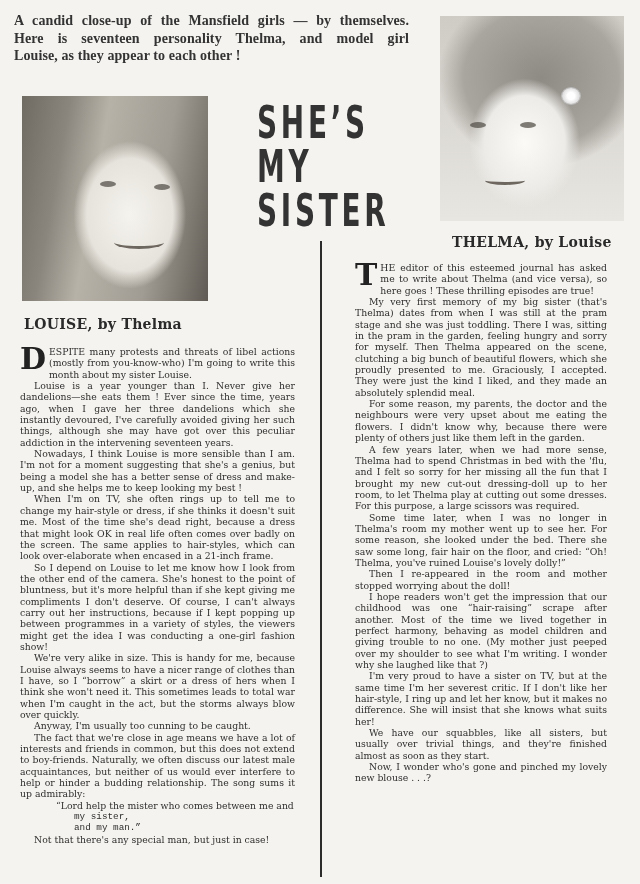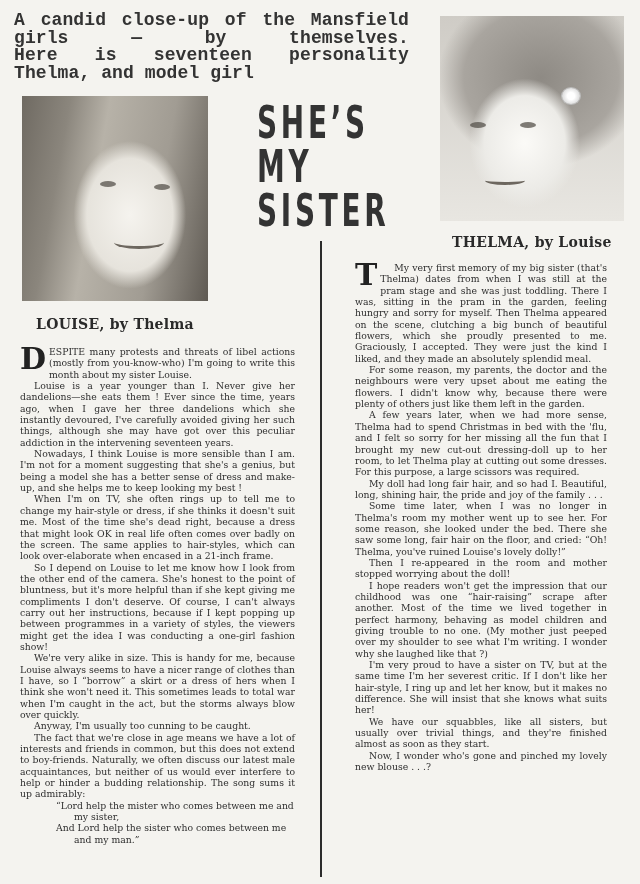--- a/index.html
+++ b/index.html
@@ -4,22 +4,22 @@
 <style>
   html, body { margin: 0; padding: 0; }
   body {
     width: 640px; height: 884px; overflow: hidden; position: relative;
     background: #f4f3ef;
     color: #2a2a2a;
     font-family: "DejaVu Serif", serif;
   }
   .intro {
     position: absolute; left: 14px; top: 12px; width: 395px;
-    font-family: Liberation Mono, monospace; font-weight: bold;
-    font-size: 18px; line-height: 17.5px; color: #333;
+    font-family: Liberation Serif, serif; font-weight: bold;
+    font-size: 14px; line-height: 17.5px; color: #333;
     text-align: justify; text-align-last: left; letter-spacing: 0.1px;
   }
   .intro .line { display: block; text-align: justify; text-align-last: justify; }
   .intro .line:last-child { text-align-last: left; }
 
   .photo {
     position: absolute; overflow: hidden; background: #ddd;
   }
   .photo-louise { left: 22px; top: 96px; width: 186px; height: 205px;
     background: radial-gradient(ellipse 42% 50% at 58% 58%, #f5f3ee 0%, #e6e3dc 55%, transparent 72%),
@@ -41,21 +41,21 @@
     font-size: 45px; line-height: 44px; color: #333;
     transform: scaleX(0.62); transform-origin: left top;
     letter-spacing: 6px;
   }
   .headline span { display: block; }
 
   .byline {
     position: absolute; font-family: "DejaVu Serif", serif; font-weight: bold;
     font-size: 14px; color: #2a2a2a; letter-spacing: 0.3px;
   }
-  .byline-louise { left: 36px; top: 316px; }
+  .byline-louise { left: 24px; top: 316px; }
   .byline-thelma { left: 452px; top: 234px; }
 
   .col-rule {
     position: absolute; left: 320px; top: 241px; width: 2px; height: 636px;
     background: #2b2b2b;
   }
 
   .col {
     position: absolute; font-family: "DejaVu Serif", serif;
     font-size: 9.3px; line-height: 11.35px; color: #2e2e2e;
@@ -63,29 +63,30 @@
   }
   .col-left { left: 20px; top: 346px; width: 275px; }
   .col-right { left: 355px; top: 262px; width: 252px; }
   .col p { margin: 0; text-indent: 14px; }
   .col p.first { text-indent: 0; }
   .dropcap {
     float: left; font-weight: bold; font-size: 30px; line-height: 24px;
     margin: 1px 3px 0 0; color: #222;
   }
   .verse { margin: 0; padding-left: 22px; text-indent: 0; }
-  .verse .cont { display: block; padding-left: 18px; }
+  .verse .cont { display: block; padding-left: 18px; font-family: Liberation Mono, monospace; }
   .verse-end { margin: 0; text-indent: 14px; }
 </style>
 </head>
 <body>
 
 <div class="intro">
   <span class="line">A candid close-up of the Mansfield girls — by themselves.</span>
   <span class="line">Here is seventeen personality Thelma, and model girl</span>
+  <span class="line">Louise, as they appear to each other !</span>
 </div>
 
 <div class="photo photo-louise">
   <div class="face-feature" style="left:78px;top:85px;width:16px;height:6px;"></div>
   <div class="face-feature" style="left:132px;top:88px;width:16px;height:6px;"></div>
   <div class="mouth" style="left:92px;top:140px;width:50px;height:10px;"></div>
 </div>
 
 <div class="headline">
   <span>SHE’S</span>
@@ -108,28 +109,28 @@
 <div class="col col-left">
   <p class="first"><span class="dropcap">D</span><span>ESPITE many protests and threats of libel actions (mostly from you-know-who) I'm going to write this month about my sister Louise.</span></p>
   <p>Louise is a year younger than I.  Never give her dandelions—she eats them !  Ever since the time, years ago, when I gave her three dandelions which she instantly devoured, I've carefully avoided giving her such things, although she may have got over this peculiar addiction in the intervening seventeen years.</p>
   <p>Nowadays, I think Louise is more sensible than I am.  I'm not for a moment suggesting that she's a genius, but being a model she has a better sense of dress and make-up, and she helps me to keep looking my best !</p>
   <p>When I'm on TV, she often rings up to tell me to change my hair-style or dress, if she thinks it doesn't suit me.  Most of the time she's dead right, because a dress that might look OK in real life often comes over badly on the screen.  The same applies to hair-styles, which can look over-elaborate when encased in a 21-inch frame.</p>
   <p>So I depend on Louise to let me know how I look from the other end of the camera. She's honest to the point of bluntness, but it's more helpful than if she kept giving me compliments I don't deserve.  Of course, I can't always carry out her instructions, because if I kept popping up between programmes in a variety of styles, the viewers might get the idea I was conducting a one-girl fashion show!</p>
   <p>We're very alike in size.  This is handy for me, because Louise always seems to have a nicer range of clothes than I have, so I “borrow” a skirt or a dress of hers when I think she won't need it. This sometimes leads to total war when I'm caught in the act, but the storms always blow over quickly.</p>
   <p>Anyway, I'm usually too cunning to be caught.</p>
   <p>The fact that we're close in age means we have a lot of interests and friends in common, but this does not extend to boy-friends. Naturally, we often discuss our latest male acquaintances, but neither of us would ever interfere to help or hinder a budding relationship. The song sums it up admirably:</p>
   <p class="verse"><span>“Lord help the mister who comes between me and</span><span class="cont">my sister,</span></p>
-  <p class="verse"><span>And Lord help the sister who comes between me</span><span class="cont">and my man.”</span></p>
+  <p class="verse"><span class="cont">and my man.”</span></p>
+  <p class="verse-end">Not that there's any special man, but just in case!</p>
 </div>
 
 <div class="col col-right">
-  <p class="first"><span class="dropcap">T</span></p>
+  <p class="first"><span class="dropcap">T</span><span>HE editor of this esteemed journal has asked me to write about Thelma (and vice versa), so here goes !  These thrilling episodes are true!</span></p>
   <p>My very first memory of my big sister (that's Thelma) dates from when I was still at the pram stage and she was just toddling. There I was, sitting in the pram in the garden, feeling hungry and sorry for myself.  Then Thelma appeared on the scene, clutching a big bunch of beautiful flowers, which she proudly presented to me.  Graciously, I accepted. They were just the kind I liked, and they made an absolutely splendid meal.</p>
   <p>For some reason, my parents, the doctor and the neighbours were very upset about me eating the flowers. I didn't know why, because there were plenty of others just like them left in the garden.</p>
   <p>A few years later, when we had more sense, Thelma had to spend Christmas in bed with the 'flu, and I felt so sorry for her missing all the fun that I brought my new cut-out dressing-doll up to her room, to let Thelma play at cutting out some dresses. For this purpose, a large scissors was required.</p>
-  <p>My doll had long fair hair, and so had I. Beautiful, long, shining hair, the pride and joy of the family . . .</p>
   <p>Some time later, when I was no longer in Thelma's room my mother went up to see her.  For some reason, she looked under the bed.  There she saw some long, fair hair on the floor, and cried: “Oh! Thelma, you've ruined Louise's lovely dolly!”</p>
   <p>Then I re-appeared in the room and mother stopped worrying about the doll!</p>
   <p>I hope readers won't get the impression that our childhood was one “hair-raising” scrape after another. Most of the time we lived together in perfect harmony, behaving as model children and giving trouble to no one.  (My mother just peeped over my shoulder to see what I'm writing.  I wonder why she laughed like that ?)</p>
   <p>I'm very proud to have a sister on TV, but at the same time I'm her severest critic.  If I don't like her hair-style, I ring up and let her know, but it makes no difference.  She will insist that she knows what suits her!</p>
   <p>We have our squabbles, like all sisters, but usually over trivial things, and they're finished almost as soon as they start.</p>
   <p>Now, I wonder who's gone and pinched my lovely new blouse . . .?</p>
 </div>
 
 </body></html>

